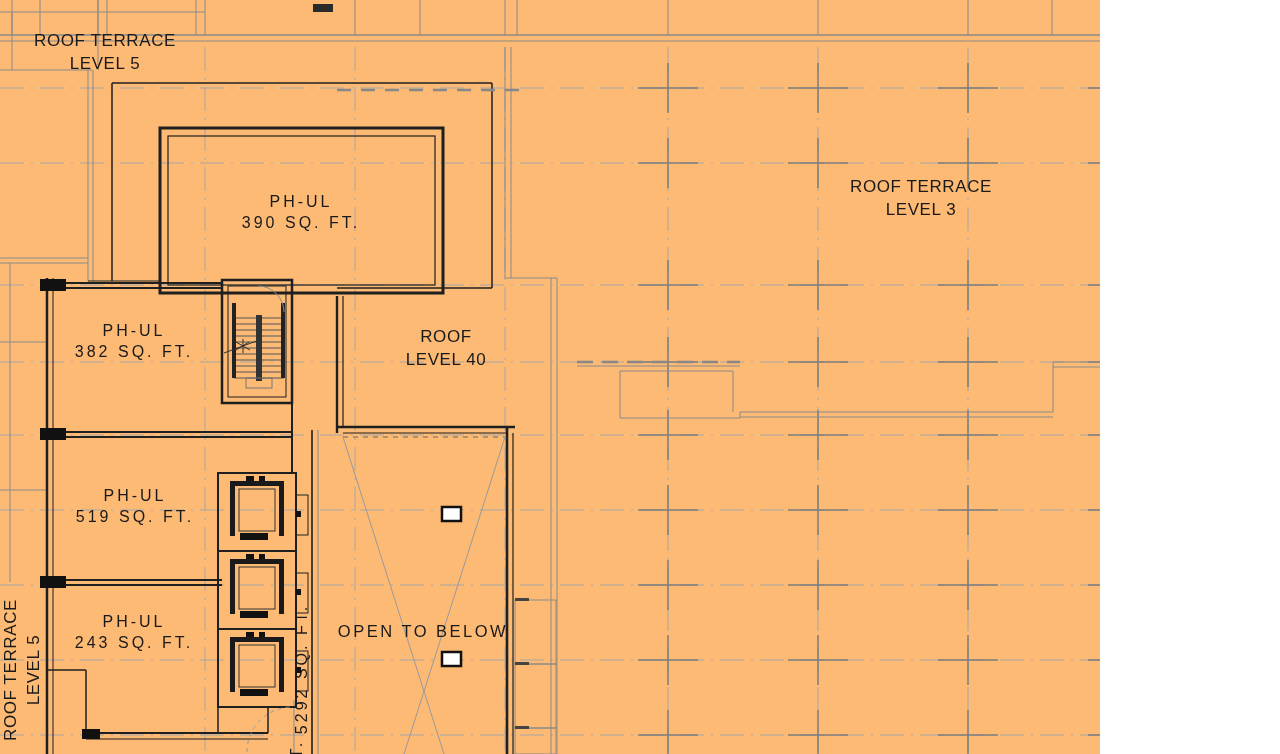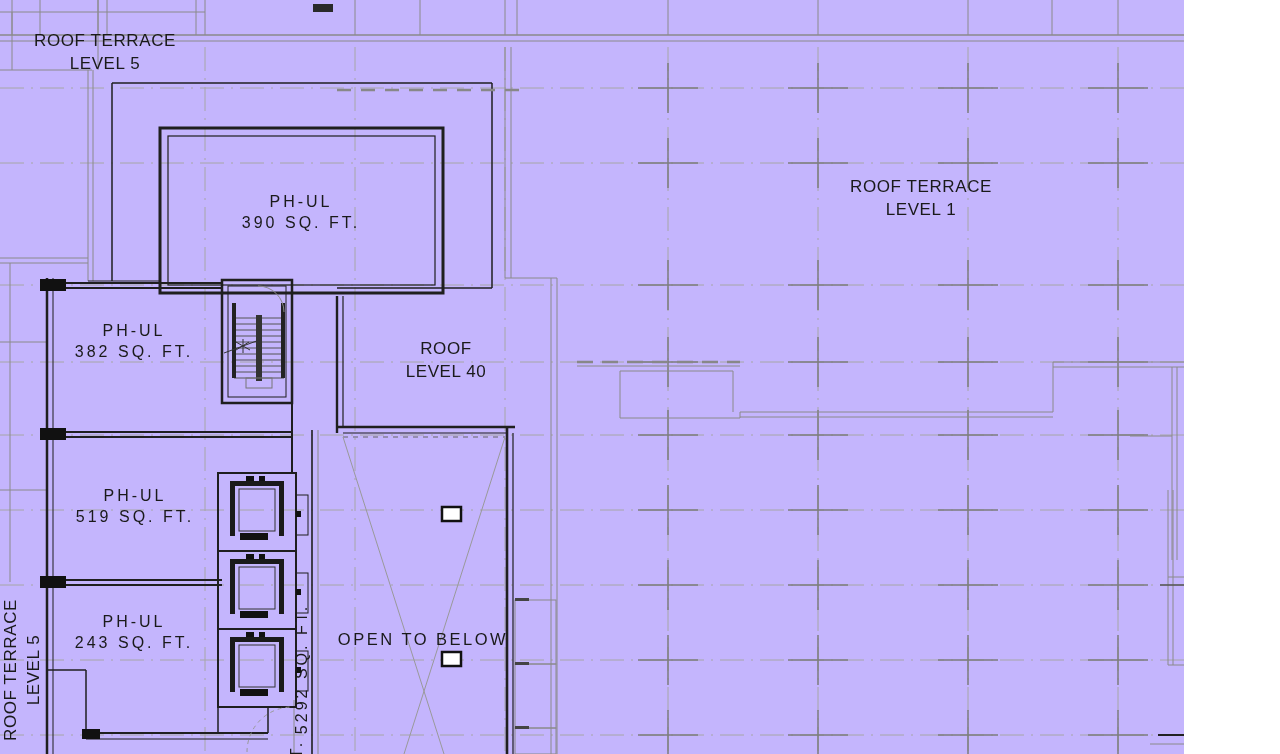--- a/index.html
+++ b/index.html
@@ -1,24 +1,24 @@
 <!DOCTYPE html>
 <html><head>
 <meta charset="utf-8">
 <style>
   html,body{margin:0;padding:0;background:#fff;}
-  #plan{position:relative;width:1184px;height:754px;background:#c4b5fd;overflow:hidden;
+  #plan{position:relative;width:1100px;height:754px;background:#fdba74;overflow:hidden;
         font-family:"Liberation Sans",sans-serif;}
   #plan svg{position:absolute;left:0;top:0;}
   .lbl{position:absolute;color:#1a1a1a;text-align:center;white-space:nowrap;
        transform:translate(-50%,-50%);line-height:1.34;}
   .lbl.v{transform:translate(-50%,-50%) rotate(-90deg);}
   .room{font-size:16px;letter-spacing:3px;}
   .terrace{font-size:17px;letter-spacing:0.6px;}
-  .open{font-size:16.5px;letter-spacing:2.5px;margin-top:8px;}
+  .open{font-size:16.5px;letter-spacing:2.5px;}
 </style>
 </head>
 <body>
 
 <div id="plan">
   <svg id="lw" width="1280" height="754" viewBox="0 0 1280 754">
       <line x1="205" y1="47" x2="205" y2="754" stroke="#a6a6a6" stroke-width="1" stroke-dasharray="24 7 2 7"></line>
       <line x1="355" y1="47" x2="355" y2="754" stroke="#a6a6a6" stroke-width="1" stroke-dasharray="24 7 2 7"></line>
       <line x1="505" y1="47" x2="505" y2="754" stroke="#a6a6a6" stroke-width="1" stroke-dasharray="24 7 2 7"></line>
       <line x1="668" y1="47" x2="668" y2="754" stroke="#a6a6a6" stroke-width="1" stroke-dasharray="24 7 2 7"></line>
@@ -302,28 +302,28 @@
   <div class="lbl room" style="left:301px;top:212px">
     <div>PH-UL</div>
     <div>390 SQ. FT.</div>
   </div>
 
   <div class="lbl room" style="left:134px;top:341px">
     <div>PH-UL</div>
     <div>382 SQ. FT.</div>
   </div>
 
-  <div class="lbl terrace" style="left:446px;top:361px">
+  <div class="lbl terrace" style="left:446px;top:349px">
     <div>ROOF</div>
     <div>LEVEL 40</div>
   </div>
 
   <div class="lbl terrace" style="left:921px;top:199px">
     <div>ROOF TERRACE</div>
-    <div>LEVEL 1</div>
+    <div>LEVEL 3</div>
   </div>
 
   <div class="lbl room" style="left:135px;top:506px">
     <div>PH-UL</div>
     <div>519 SQ. FT.</div>
   </div>
 
   <div class="lbl room" style="left:134px;top:632px">
     <div>PH-UL</div>
     <div>243 SQ. FT.</div>

